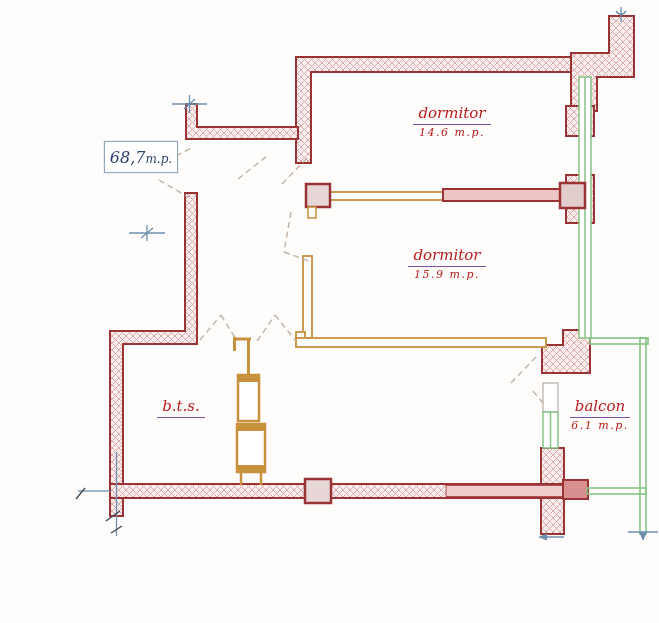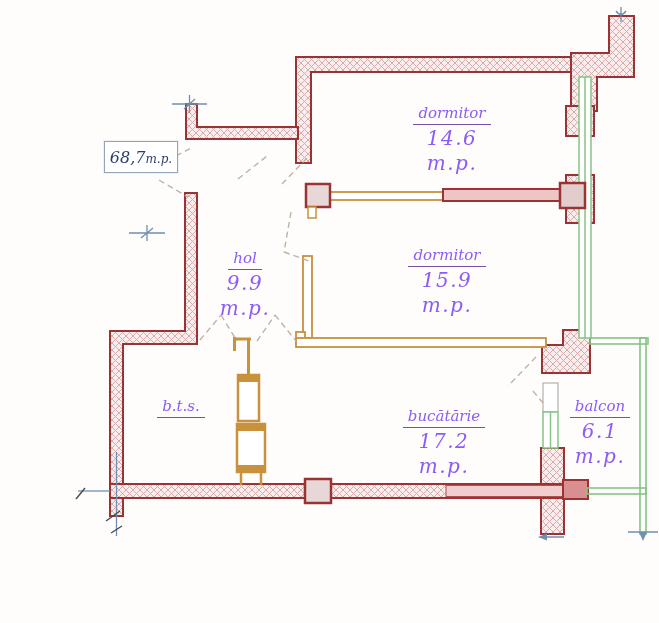--- a/index.html
+++ b/index.html
@@ -2,24 +2,24 @@
 <html><head>
 <meta charset="utf-8">
 <style>
   html,body{margin:0;padding:0;background:#ffffff;}
   .stage{
     position:relative;width:659px;height:623px;background:#fffdfc;overflow:hidden;
     font-family:"DejaVu Serif", serif;
   }
   .stage svg{position:absolute;left:0;top:0;}
   .room-label{
-    position:absolute;text-align:center;color:#8b5cf6;font-style:italic;line-height:1.25;
+    position:absolute;text-align:center;color:#b91c1c;font-style:italic;line-height:1.25;
   }
   .rname{display:inline-block;border-bottom:1.6px solid #7b4fa3;font-size:15px;padding:0 5px 1px;}
-  .rarea{display:block;font-size:20px;letter-spacing:1.5px;margin-top:1px;}
+  .rarea{display:block;font-size:11px;letter-spacing:1.5px;margin-top:1px;}
   .total-box{
     position:absolute;left:104px;top:141px;width:72px;height:30px;
     border:1.6px solid #8fa6bd;background:#ffffff;color:#2c3e6b;
     display:flex;align-items:center;justify-content:center;gap:0;
     font-style:italic;box-shadow:0 0 0 1px rgba(143,166,189,.15);
   }
   .total-val{font-size:16px;}
   .total-unit{font-size:12px;margin-top:3px;}
   
   .lbl-dorm1{left:398px;top:103px;width:108px;}
@@ -140,29 +140,21 @@
   </div>
 
   <div class="room-label lbl-dorm1">
     <span class="rname">dormitor</span>
     <span class="rarea">14.6  m.p.</span>
   </div>
   <div class="room-label lbl-dorm2">
     <span class="rname">dormitor</span>
     <span class="rarea">15.9  m.p.</span>
   </div>
-  <div class="room-label lbl-hol">
-    <span class="rname">hol</span>
-    <span class="rarea">9.9  m.p.</span>
-  </div>
   <div class="room-label lbl-bts">
     <span class="rname">b.t.s.</span>
-  </div>
-  <div class="room-label lbl-buc">
-    <span class="rname">bucătărie</span>
-    <span class="rarea">17.2  m.p.</span>
   </div>
   <div class="room-label lbl-balc">
     <span class="rname">balcon</span>
     <span class="rarea">6.1  m.p.</span>
   </div>
 
 </div>
 
 </body></html>

